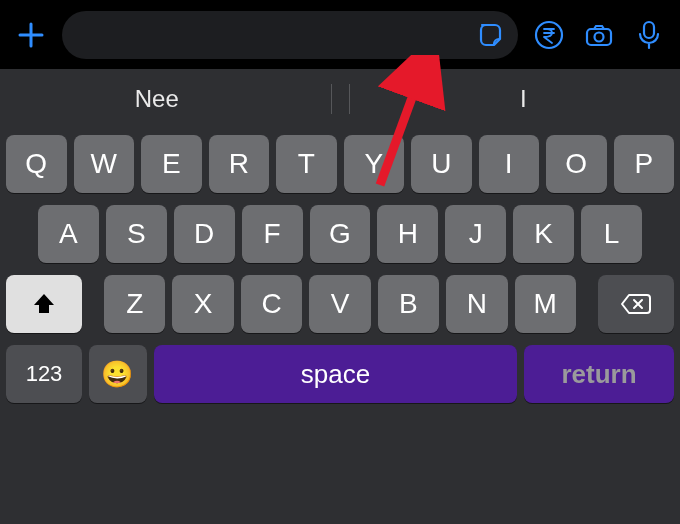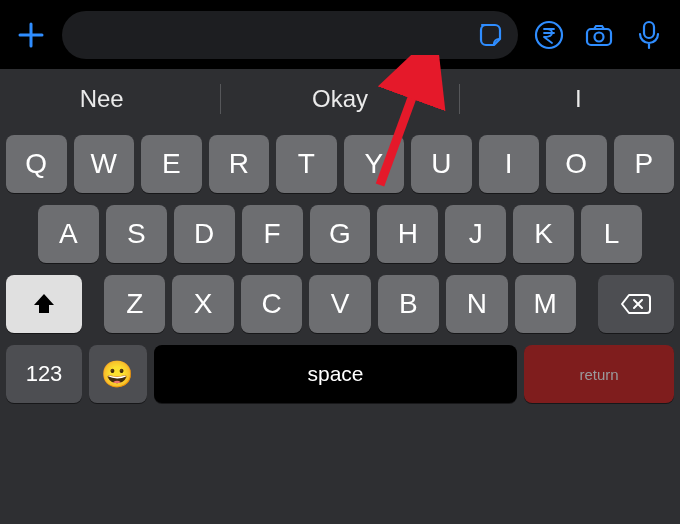--- a/index.html
+++ b/index.html
@@ -121,29 +121,30 @@
     background: #4d4e52;
     flex: 0 0 76px;
     font-size: 22px;
   }
   .key-emoji {
     background: #4d4e52;
     flex: 0 0 58px;
     font-size: 26px;
   }
   .key-space {
-    background: #000000;
-    flex: 1;
-    font-size: 21px;
+    background: #4c1d95;
+    flex: 1;
+    font-size: 26px;
   }
   .key-return {
-    background: #7f1d1d;
+    background: #4c1d95;
     flex: 0 0 150px;
-    font-size: 15px;
+    font-size: 26px;
     color: #9a9a9c;
+    font-weight: bold;
   }
   
   .arrow {
     position: absolute;
     left: 370px;
     top: 55px;
     pointer-events: none;
   }
 </style>
 </head>
@@ -180,21 +181,20 @@
     <svg width="30" height="32" viewBox="0 0 30 32" fill="none" stroke="#2f8dff" stroke-width="2.2" stroke-linecap="round">
       <rect x="10" y="3" width="10" height="16" rx="5"></rect>
       <path d="M6 15a9 9 0 0 0 18 0M15 24v5"></path>
     </svg>
   </div>
 </div>
 
 <div class="suggestions">
   <div class="suggestion">Nee</div>
   <div class="sugg-div"></div>
-  <div class="suggestion">Okay</div>
   <div class="sugg-div"></div>
   <div class="suggestion">I</div>
 </div>
 
 <div class="kbd">
   <div class="krow">
     <div class="key">Q</div>
     <div class="key">W</div>
     <div class="key">E</div>
     <div class="key">R</div>

